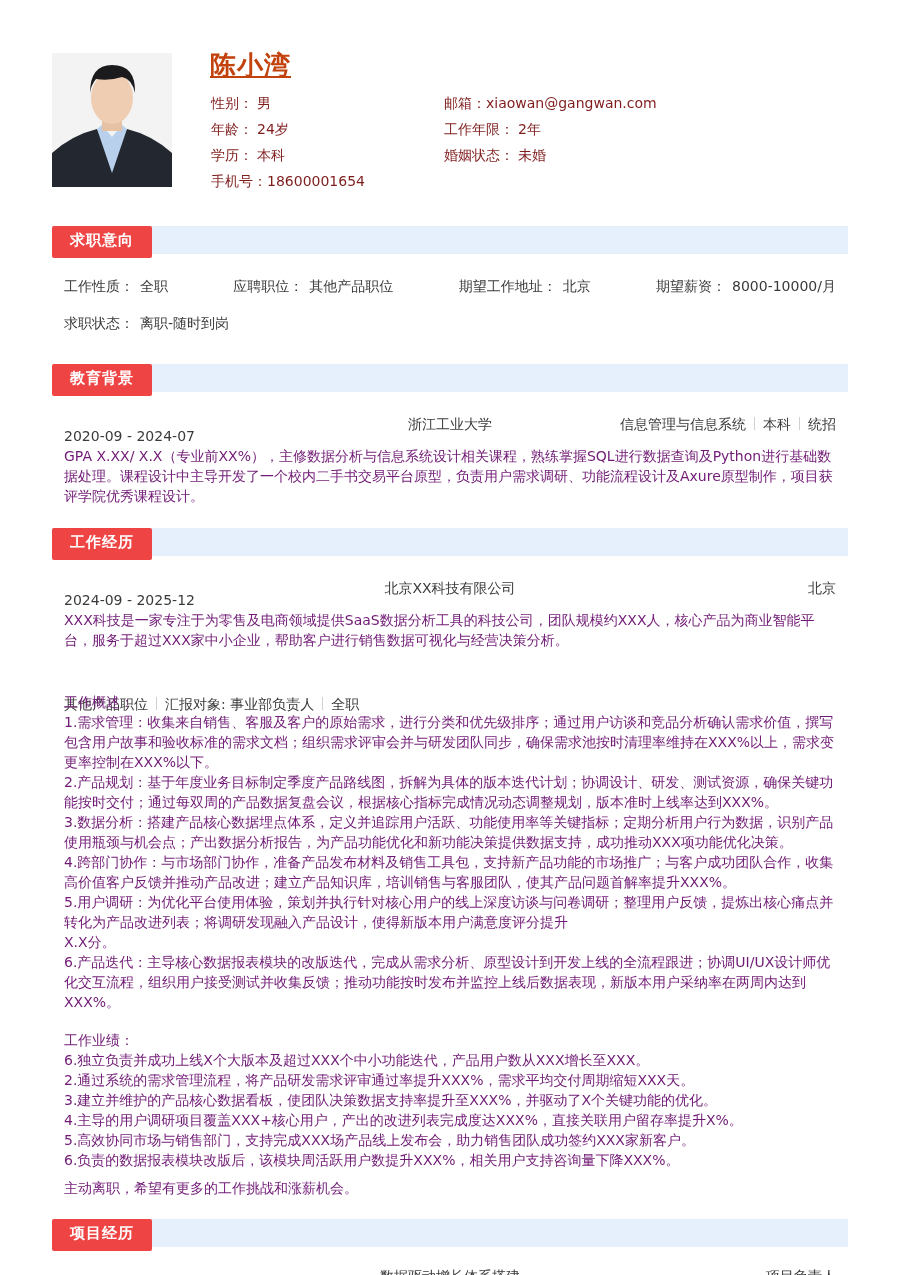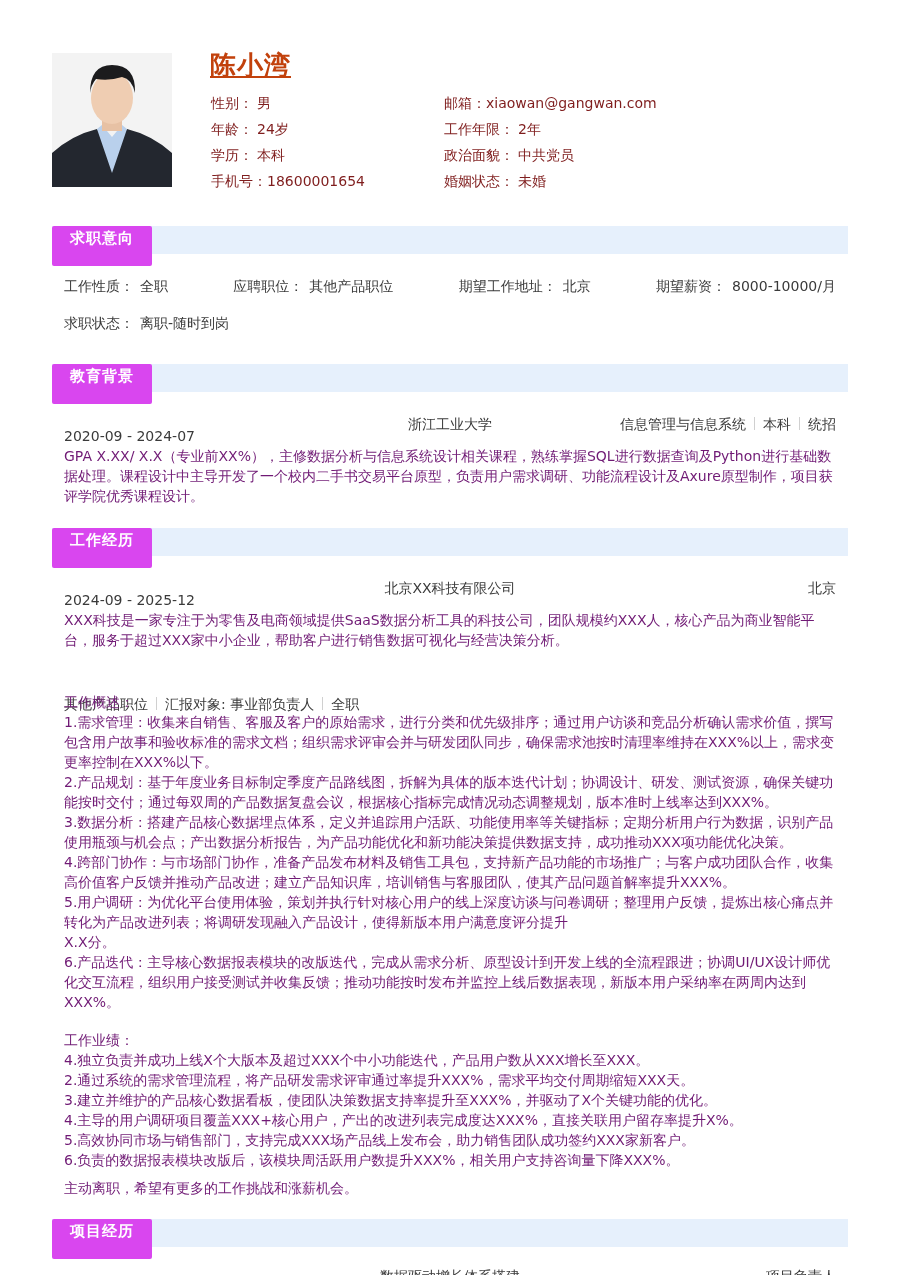--- a/index.html
+++ b/index.html
@@ -13,21 +13,21 @@
   .name { position: absolute; left: 210px; top: 48px; font-size: 26px; font-weight: bold; color: #c2410c; letter-spacing: 1px; text-decoration: underline; }
   .info-col { position: absolute; top: 92px; }
   .info-col.left { left: 211px; }
   .info-col.right { left: 444px; }
   .info-row { height: 26px; line-height: 22px; font-size: 14px; color: #7f1d1d; white-space: nowrap; }
   .info-row .lbl { }
   .info-row .val { margin-left: 4px; }
 
   
   .sec { position: absolute; left: 52px; width: 796px; height: 28px; background: #e6f0fc; }
-  .sec .tag { position: absolute; left: 0; top: 0; height: 40px; width: 100px; background: #d946ef; border-radius: 2px; color: #fff; font-weight: bold; font-size: 15px; line-height: 28px; text-align: center; letter-spacing: 1px; font-family: Liberation Mono, monospace; }
+  .sec .tag { position: absolute; left: 0; top: 0; height: 32px; width: 100px; background: #ef4444; border-radius: 2px; color: #fff; font-weight: bold; font-size: 15px; line-height: 28px; text-align: center; letter-spacing: 1px; }
 
   
   .intent-row { position: absolute; left: 64px; width: 772px; display: flex; justify-content: space-between; font-size: 14px; white-space: nowrap; }
   .intent-row2 { position: absolute; left: 64px; font-size: 14px; }
   .kv .v { margin-left: 6px; }
 
   .triple { position: absolute; left: 64px; width: 772px; height: 22px; font-size: 14px; white-space: nowrap; }
   .triple .l { position: absolute; left: 0; top: 12px; }
   .triple .c { position: absolute; left: 0; width: 772px; text-align: center; top: 0; }
   .triple .r { position: absolute; right: 0; top: 0; }
@@ -58,21 +58,20 @@
   <div class="info-col left">
     <div class="info-row"><span class="lbl">性别：</span><span class="val">男</span></div>
     <div class="info-row"><span class="lbl">年龄：</span><span class="val">24岁</span></div>
     <div class="info-row"><span class="lbl">学历：</span><span class="val">本科</span></div>
     <div class="info-row"><span class="lbl">手机号：</span><span class="val" style="margin-left:0">18600001654</span></div>
   </div>
 
   <div class="info-col right">
     <div class="info-row"><span class="lbl">邮箱：</span><span class="val" style="margin-left:0">xiaowan@gangwan.com</span></div>
     <div class="info-row"><span class="lbl">工作年限：</span><span class="val">2年</span></div>
-    <div class="info-row"><span class="lbl">政治面貌：</span><span class="val">中共党员</span></div>
     <div class="info-row"><span class="lbl">婚姻状态：</span><span class="val">未婚</span></div>
   </div>
 
   <div class="sec" style="top:226px;">
     <div class="tag">求职意向</div>
   </div>
 
   <div class="intent-row" style="top:278px;text-align:center;">
     <span class="kv"><span>工作性质：</span><span class="v">全职</span></span>
     <span class="kv"><span>应聘职位：</span><span class="v">其他产品职位</span></span>
@@ -114,21 +113,21 @@
     <p>2.产品规划：基于年度业务目标制定季度产品路线图，拆解为具体的版本迭代计划；协调设计、研发、测试资源，确保关键功能按时交付；通过每双周的产品数据复盘会议，根据核心指标完成情况动态调整规划，版本准时上线率达到XXX%。</p>
     <p>3.数据分析：搭建产品核心数据埋点体系，定义并追踪用户活跃、功能使用率等关键指标；定期分析用户行为数据，识别产品使用瓶颈与机会点；产出数据分析报告，为产品功能优化和新功能决策提供数据支持，成功推动XXX项功能优化决策。</p>
     <p>4.跨部门协作：与市场部门协作，准备产品发布材料及销售工具包，支持新产品功能的市场推广；与客户成功团队合作，收集高价值客户反馈并推动产品改进；建立产品知识库，培训销售与客服团队，使其产品问题首解率提升XXX%。</p>
     <p>5.用户调研：为优化平台使用体验，策划并执行针对核心用户的线上深度访谈与问卷调研；整理用户反馈，提炼出核心痛点并转化为产品改进列表；将调研发现融入产品设计，使得新版本用户满意度评分提升</p>
     <p>X.X分。</p>
     <p>6.产品迭代：主导核心数据报表模块的改版迭代，完成从需求分析、原型设计到开发上线的全流程跟进；协调UI/UX设计师优化交互流程，组织用户接受测试并收集反馈；推动功能按时发布并监控上线后数据表现，新版本用户采纳率在两周内达到XXX%。</p>
   </div>
 
   <div class="para" style="top:1030px;">
     <p>工作业绩：</p>
-    <p>4.独立负责并成功上线X个大版本及超过XXX个中小功能迭代，产品用户数从XXX增长至XXX。</p>
+    <p>6.独立负责并成功上线X个大版本及超过XXX个中小功能迭代，产品用户数从XXX增长至XXX。</p>
     <p>2.通过系统的需求管理流程，将产品研发需求评审通过率提升XXX%，需求平均交付周期缩短XXX天。</p>
     <p>3.建立并维护的产品核心数据看板，使团队决策数据支持率提升至XXX%，并驱动了X个关键功能的优化。</p>
     <p>4.主导的用户调研项目覆盖XXX+核心用户，产出的改进列表完成度达XXX%，直接关联用户留存率提升X%。</p>
     <p>5.高效协同市场与销售部门，支持完成XXX场产品线上发布会，助力销售团队成功签约XXX家新客户。</p>
     <p>6.负责的数据报表模块改版后，该模块周活跃用户数提升XXX%，相关用户支持咨询量下降XXX%。</p>
   </div>
 
   <div class="para" style="top:1178px;">主动离职，希望有更多的工作挑战和涨薪机会。</div>
 
   <div class="sec" style="top:1219px;">

